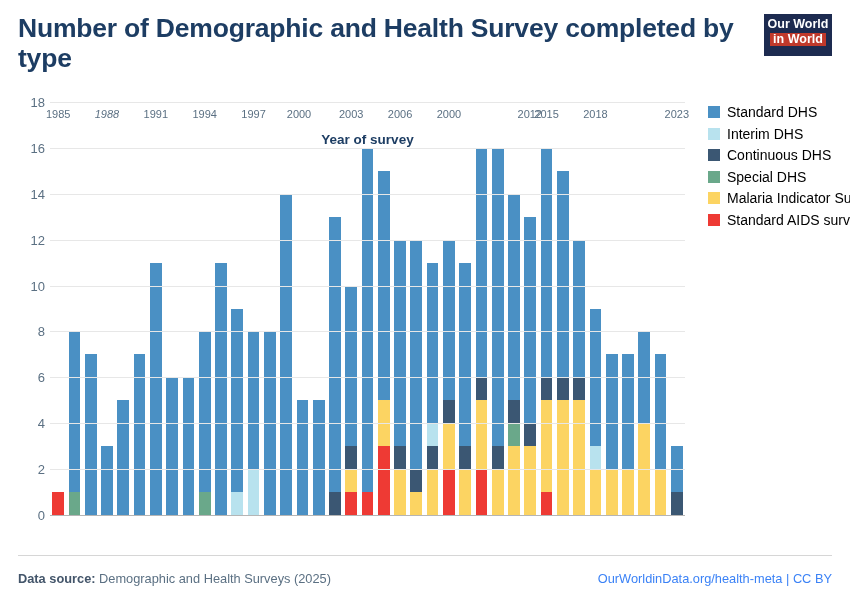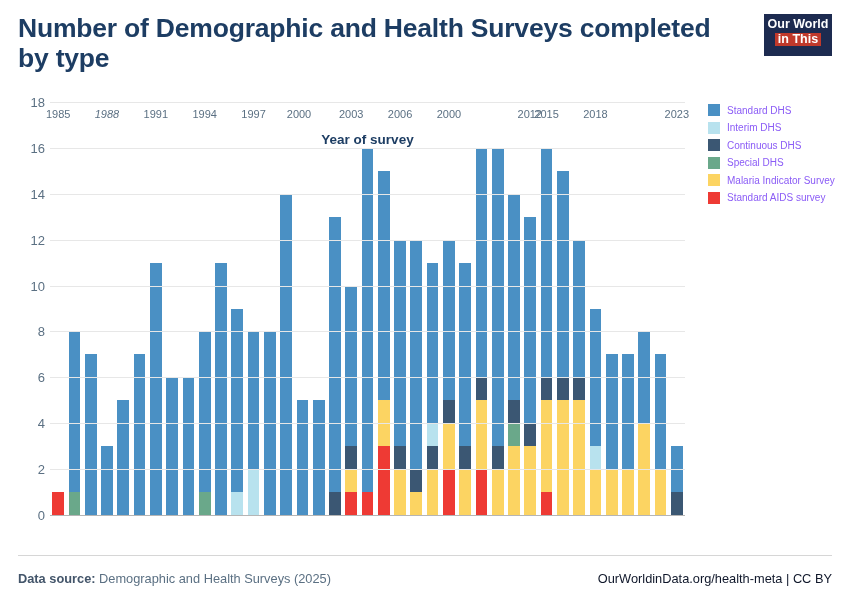--- a/index.html
+++ b/index.html
@@ -144,22 +144,22 @@
     align-items: center;
     margin-bottom: 5.5px;
   }
   .legend-swatch {
     width: 12px;
     height: 12px;
     margin-right: 7px;
     flex: 0 0 auto;
   }
   .legend-label {
-    font-size: 10px;
-    color: #8b5cf6;
+    font-size: 14px;
+    color: #000000;
     white-space: nowrap;
     text-align: center;
   }
   .footer {
     position: absolute;
     left: 18px;
     right: 18px;
     bottom: 0;
     height: 44px;
     border-top: 1px solid #d6d6d6;
@@ -167,33 +167,33 @@
     align-items: center;
     justify-content: space-between;
     font-size: 12.8px;
     color: #5b7083;
     text-align: center;
   }
   .footer b {
     color: #43556a;
   }
   .footer-right {
-    color: #0f172a;
+    color: #3b82f6;
   }
 </style>
 </head>
 <body>
 
 <div class="page">
 
-  <h1 class="title">Number of Demographic and Health Surveys completed by type</h1>
+  <h1 class="title">Number of Demographic and Health Survey completed by type</h1>
 
   <div class="owid-logo">
     <div>Our World</div>
-    <span class="l2">in This</span>
+    <span class="l2">in World</span>
   </div>
 
   <div class="chart-area">
     <div class="plot" id="plot">
       <div class="bars" id="bars">
           <div class="bar-group" title="1985" style="left: 2.27949px; width: 11.7231px; height: 22.9444px;">
             <div class="seg" style="height: 22.9444px; bottom: 0px; background: rgb(238, 58, 52);"></div>
           </div>
           <div class="bar-group" title="1986" style="left: 18.5615px; width: 11.7231px; height: 183.556px;">
             <div class="seg" style="height: 22.9444px; bottom: 0px; background: rgb(106, 168, 138);"></div>

